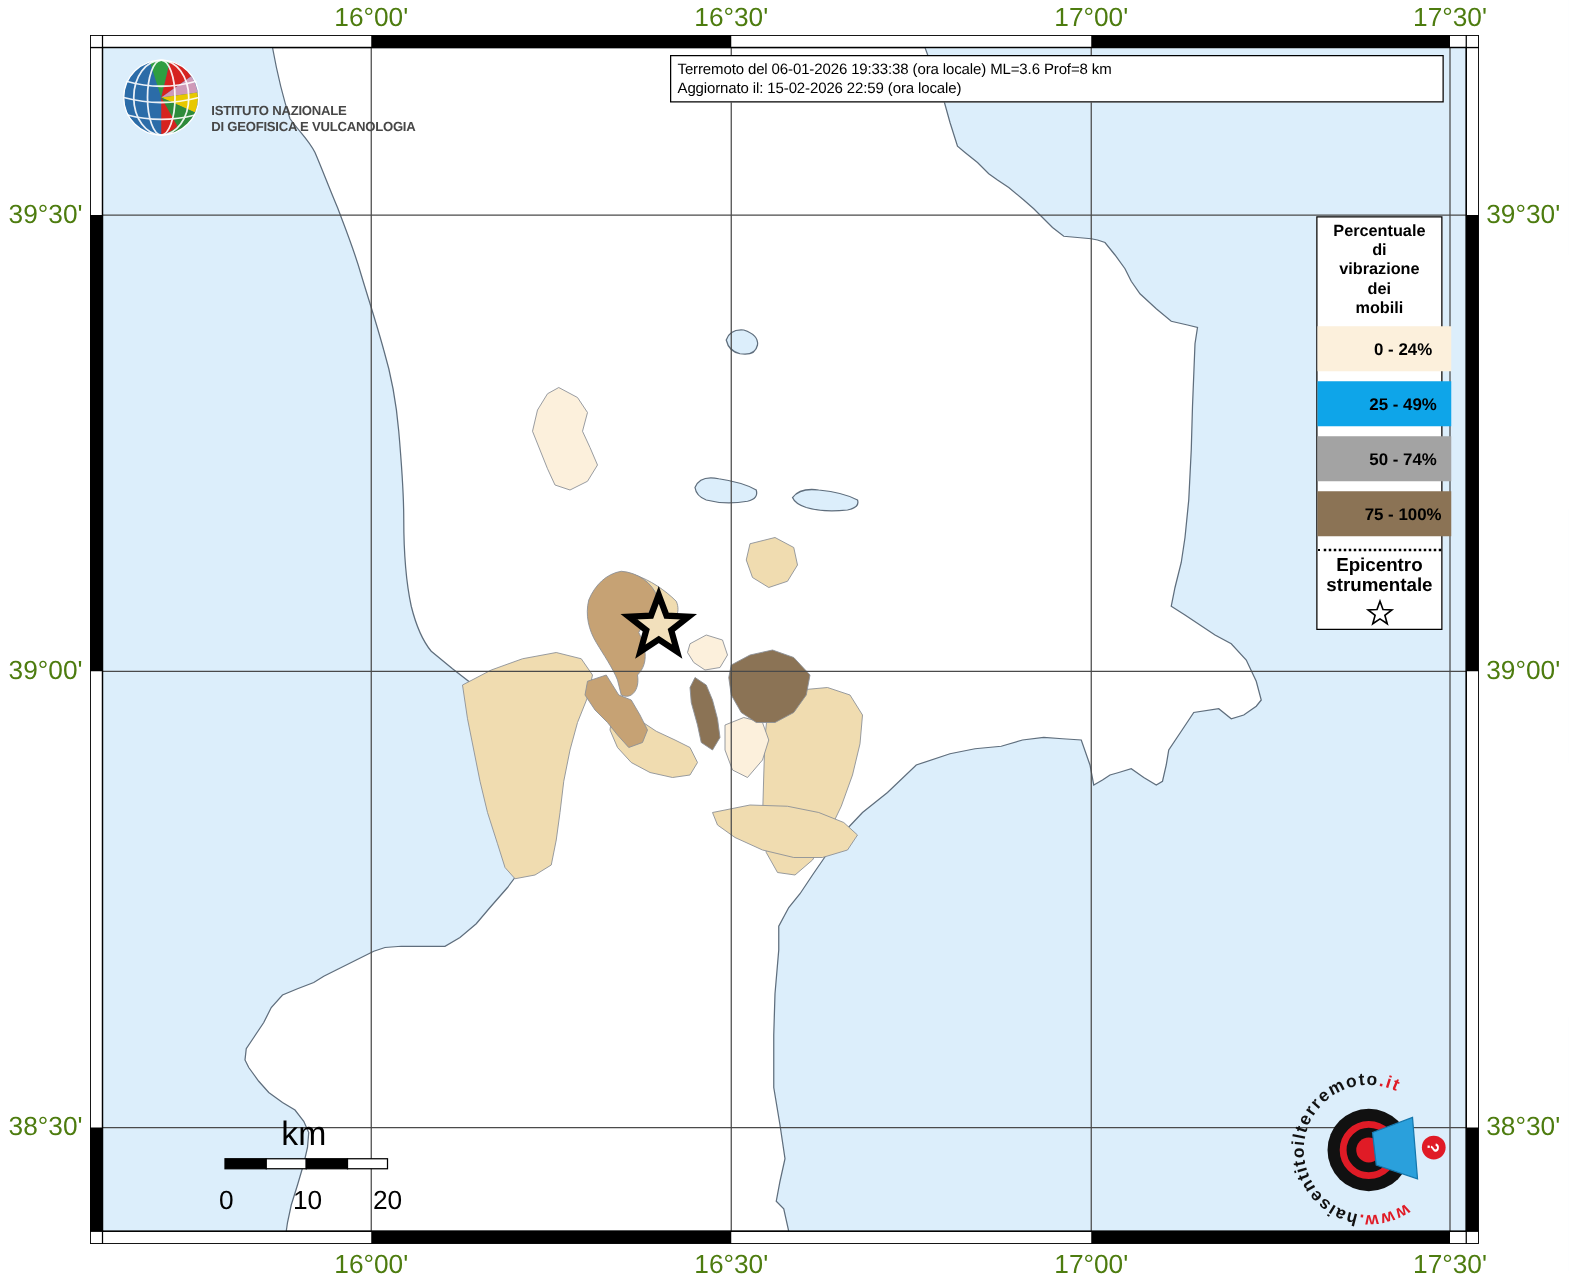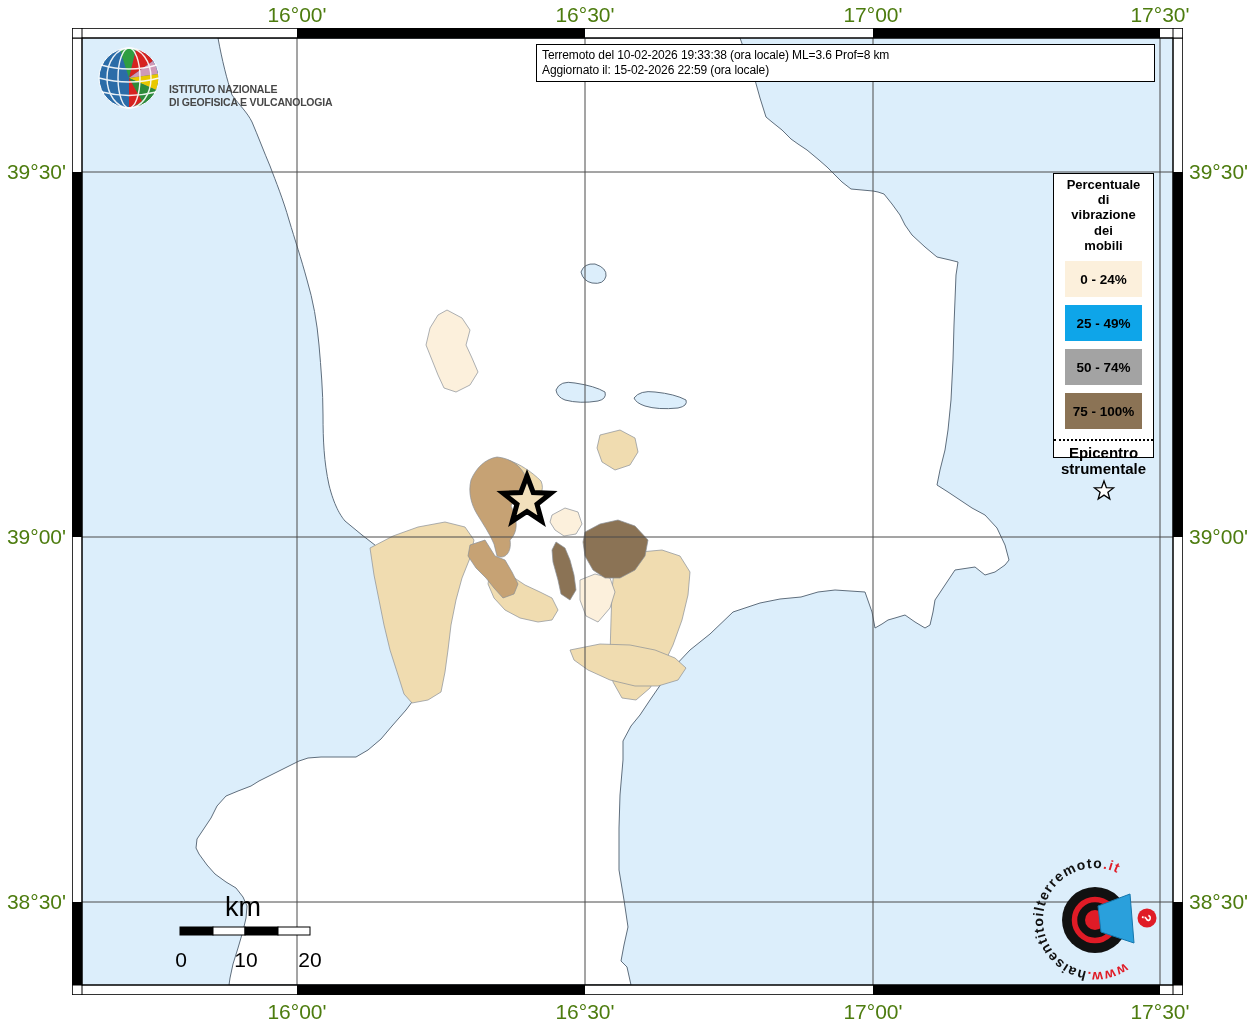--- a/index.html
+++ b/index.html
@@ -9,26 +9,26 @@
   
   .axlab{font-size:21px;color:#4d7c0f;white-space:nowrap;}
   .axlab.top,.axlab.bot{width:120px;text-align:center;}
   .axlab.left{width:64px;text-align:right;}
   .axlab.right{width:70px;text-align:left;}
   
   #infobox{left:536px;top:44px;width:619px;background:#fff;border:1px solid #000;
            padding:3px 5px;font-size:12px;line-height:15.2px;letter-spacing:-0.1px;
            white-space:nowrap;overflow:hidden;box-sizing:border-box;}
   
-  #legend{left:1053px;top:173px;width:101px;height:285px;background:#fff;border:1px solid #000;
+  #legend{left:1053px;top:173px;width:101px;height:331px;background:#fff;border:1px solid #000;
           box-sizing:border-box;text-align:center;font-weight:bold;}
   #legend .ttl{font-size:13px;line-height:15.2px;}
   #legend .ttl:first-child{margin-top:3px;}
   .swatch{width:77px;height:36px;margin:8px auto 0 auto;display:flex;align-items:center;justify-content:center;
-          font-size:13.5px;font-weight:bold;}
+          font-size:13.5px;font-weight:bold;padding-left:30px;}
   #legend .divider{border-top:2px dotted #000;margin:10px 0 4px 0;height:0;}
   #legend .epi{font-size:15px;line-height:16px;}
   
   #ingv{left:98px;top:47px;display:flex;align-items:flex-end;}
   #ingv .txt{margin-left:9px;font-size:10.5px;font-weight:bold;color:#474747;line-height:13px;
              letter-spacing:-0.2px;white-space:nowrap;}
 </style>
 </head>
 <body>
 
@@ -155,21 +155,21 @@
     </g>
     <circle cx="31" cy="31" r="30" fill="none" stroke="#fff" stroke-width="1"></circle>
   </svg>
   <div class="txt">
     <div>ISTITUTO NAZIONALE</div>
     <div>DI GEOFISICA E VULCANOLOGIA</div>
   </div>
 </div>
 
 <div id="infobox" class="abs">
-  <div>Terremoto del 10-02-2026 19:33:38 (ora locale) ML=3.6 Prof=8 km</div>
+  <div>Terremoto del 06-01-2026 19:33:38 (ora locale) ML=3.6 Prof=8 km</div>
   <div>Aggiornato il: 15-02-2026 22:59 (ora locale)</div>
 </div>
 
 <div id="legend" class="abs">
   <div class="ttl">Percentuale</div>
   <div class="ttl">di</div>
   <div class="ttl">vibrazione</div>
   <div class="ttl">dei</div>
   <div class="ttl">mobili</div>
   <div class="swatch" style="background: rgb(252, 240, 220);">

